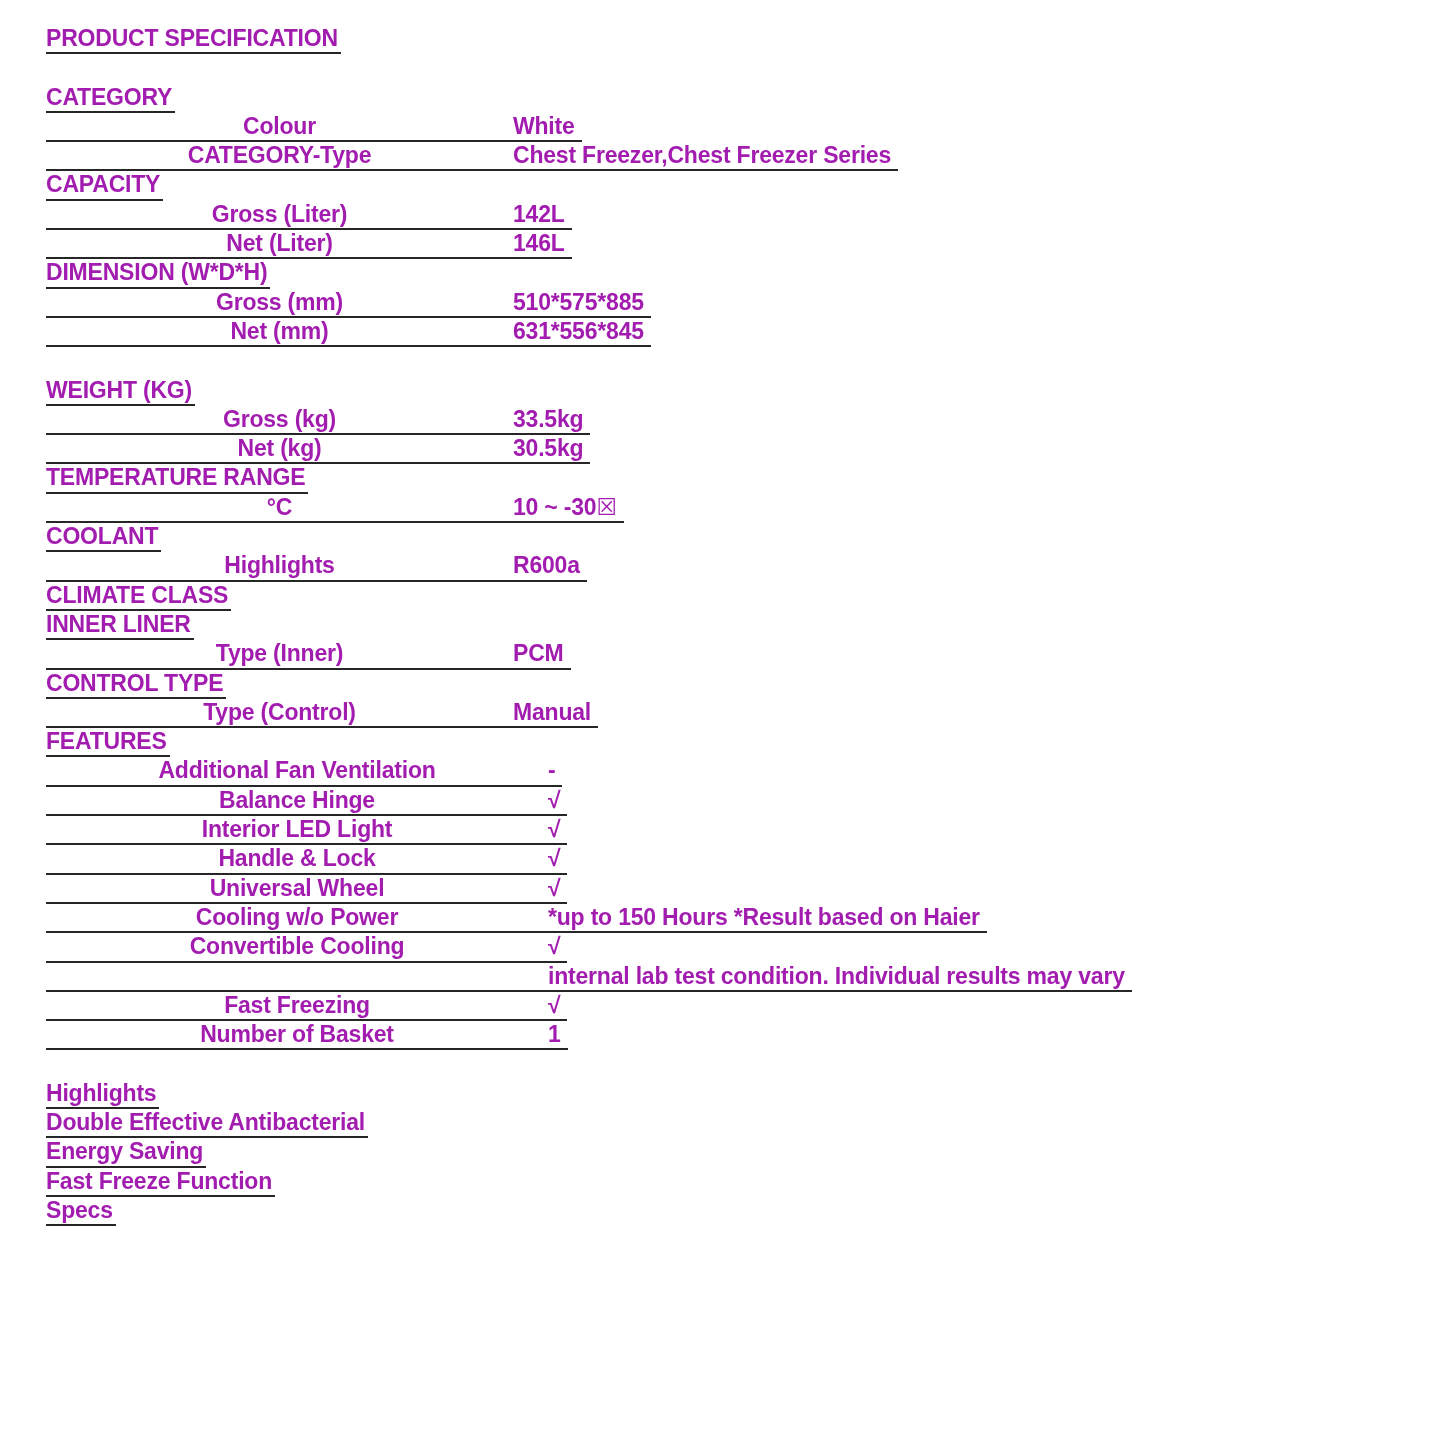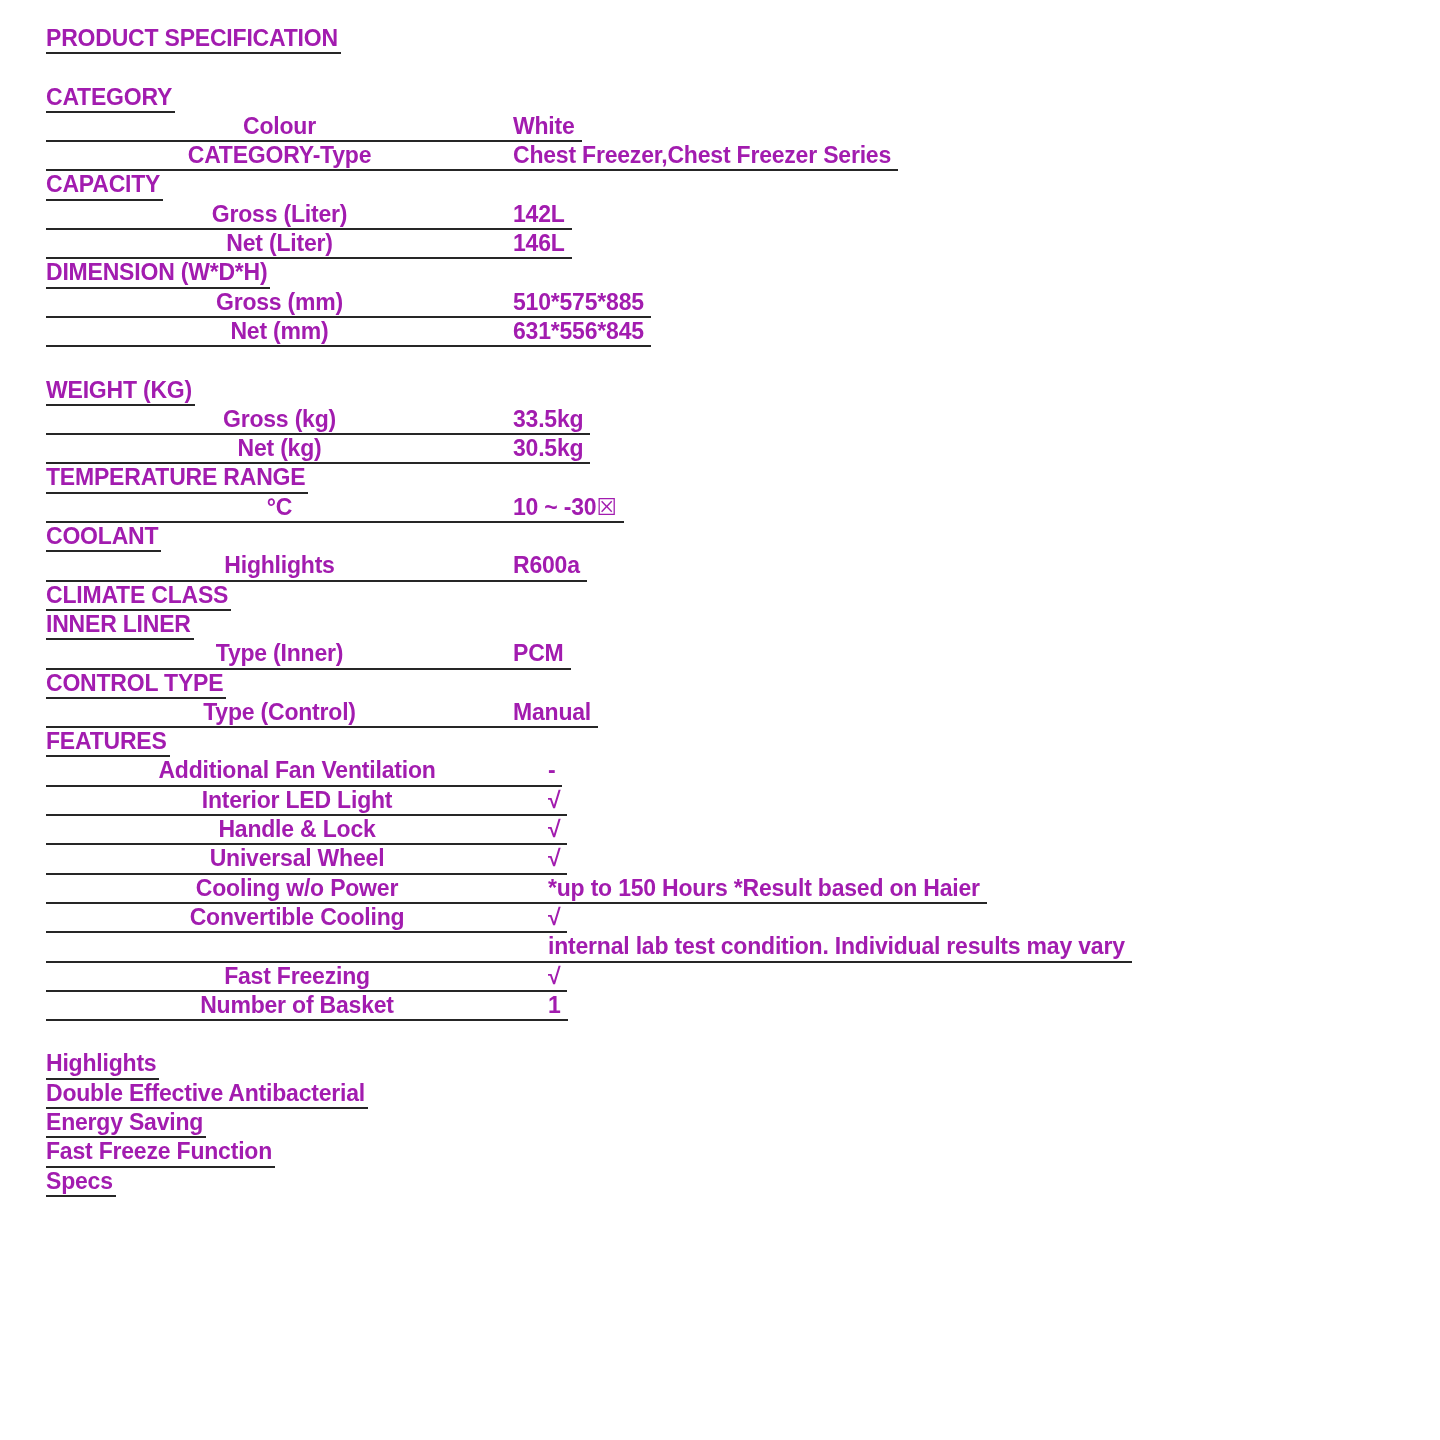--- a/index.html
+++ b/index.html
@@ -137,20 +137,24 @@
       <span class="val">Manual</span>
     </div>
 
   <div class="line head u">FEATURES</div>
 
   <div class="line row feature u">
       <span class="lbl">Additional Fan Ventilation</span>
       <span class="val">-</span>
     </div>
 
+  <div class="line row feature u">
+      <span class="lbl">Balance Hinge</span>
+      <span class="val">√</span>
+    </div>
 
   <div class="line row feature u">
       <span class="lbl">Interior LED Light</span>
       <span class="val">√</span>
     </div>
 
   <div class="line row feature u">
       <span class="lbl">Handle &amp; Lock</span>
       <span class="val">√</span>
     </div>

